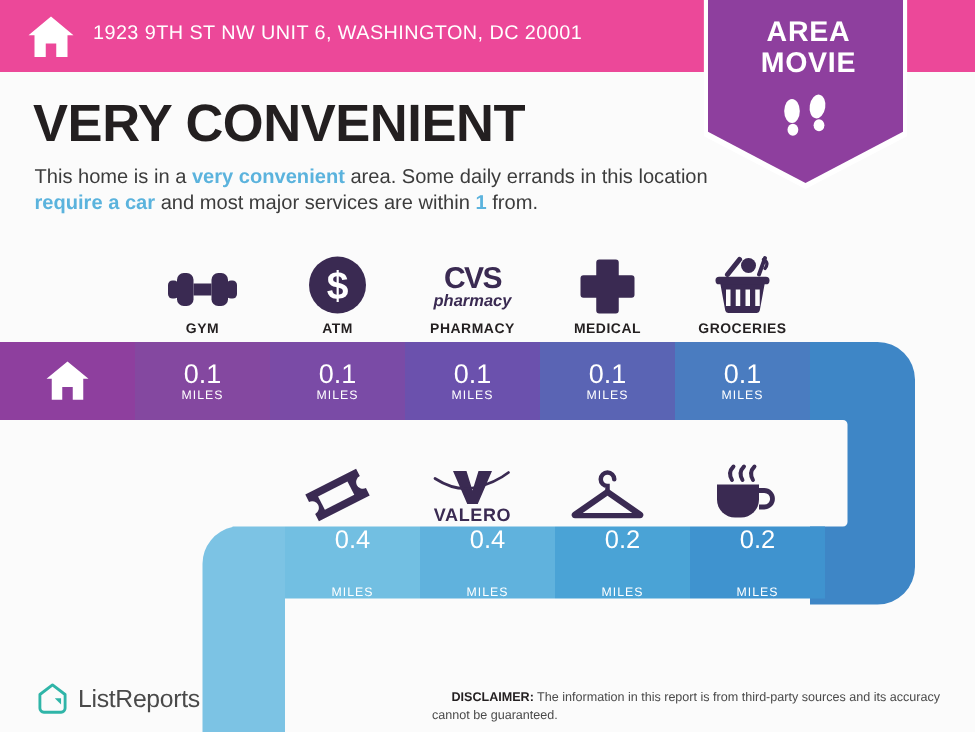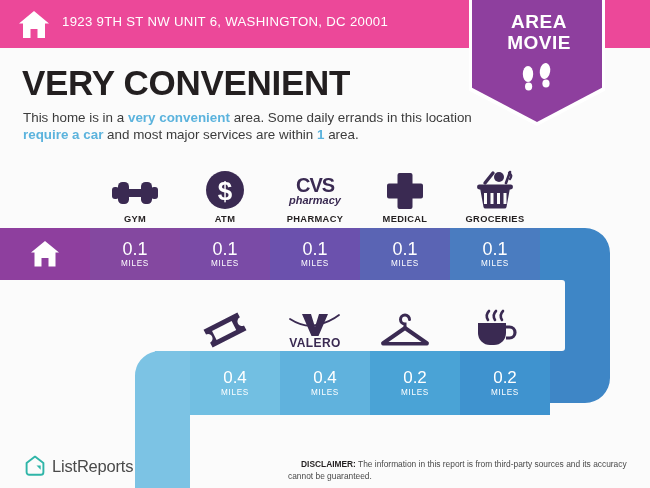--- a/index.html
+++ b/index.html
@@ -76,22 +76,22 @@
     color:#fff;
   }
   .barseg .num{font-size:18px;line-height:18px;font-weight:400;}
   .barseg .mi{font-size:8.2px;letter-spacing:.7px;font-weight:400;margin-top:1px;}
 
   .homeseg{
     position:absolute;left:0;top:0;width:90px;height:52px;
     background:#8e3f9e;display:flex;align-items:center;justify-content:center;
   }
   .barseg2{
-    position:absolute;height:64px;
-    display:flex;flex-direction:column;align-items:center;justify-content:center;
+    position:absolute;height:48px;
+    display:flex;flex-direction:column;align-items:center;justify-content:space-between;
     color:#fff;
   }
   .barseg2 .num{font-size:17px;line-height:18px;font-weight:400;}
   .barseg2 .mi{font-size:8.2px;letter-spacing:.7px;font-weight:400;margin-top:1px;}
 
   
   .footer-logo{position:absolute;left:25px;top:455px;display:flex;align-items:center;}
   .footer-logo .lr-txt{
     margin-left:7px;font-size:16.5px;color:#4a4a4a;font-weight:400;letter-spacing:-.2px;
   }
@@ -120,21 +120,21 @@
     <div>MOVIE</div>
   </div>
   <svg class="badge-feet" viewBox="0 0 46 34">
     <ellipse cx="14" cy="12" rx="5.2" ry="8" fill="#fff"></ellipse>
     <ellipse cx="14.6" cy="24.5" rx="3.6" ry="4" fill="#fff"></ellipse>
     <ellipse cx="31" cy="9" rx="5.2" ry="8" fill="#fff" transform="rotate(9 31 9)"></ellipse>
     <ellipse cx="32" cy="21.5" rx="3.6" ry="4" fill="#fff"></ellipse>
   </svg>
 
   <div class="title">VERY CONVENIENT</div>
-  <div class="subtitle"><span>This home is in a </span><span class="hl">very convenient</span><span> area. Some daily errands in this location </span><span class="hl">require a car</span><span> and most major services are within </span><span class="hl">1</span><span> area.</span></div>
+  <div class="subtitle"><span>This home is in a </span><span class="hl">very convenient</span><span> area. Some daily errands in this location </span><span class="hl">require a car</span><span> and most major services are within </span><span class="hl">1</span><span> from.</span></div>
 
   <div class="iconrow" style="top:166px;height:62px;">
 
     <div class="icell" style="left:90px;">
       <div class="glyph">
         <svg width="56" height="34" viewBox="0 0 56 34">
           <rect x="22" y="13" width="12" height="8" fill="#3a2a52"></rect>
           <rect x="11" y="6" width="11" height="22" rx="4.5" fill="#3a2a52"></rect>
           <rect x="34" y="6" width="11" height="22" rx="4.5" fill="#3a2a52"></rect>
           <rect x="5" y="11" width="7" height="12" rx="3" fill="#3a2a52"></rect>

